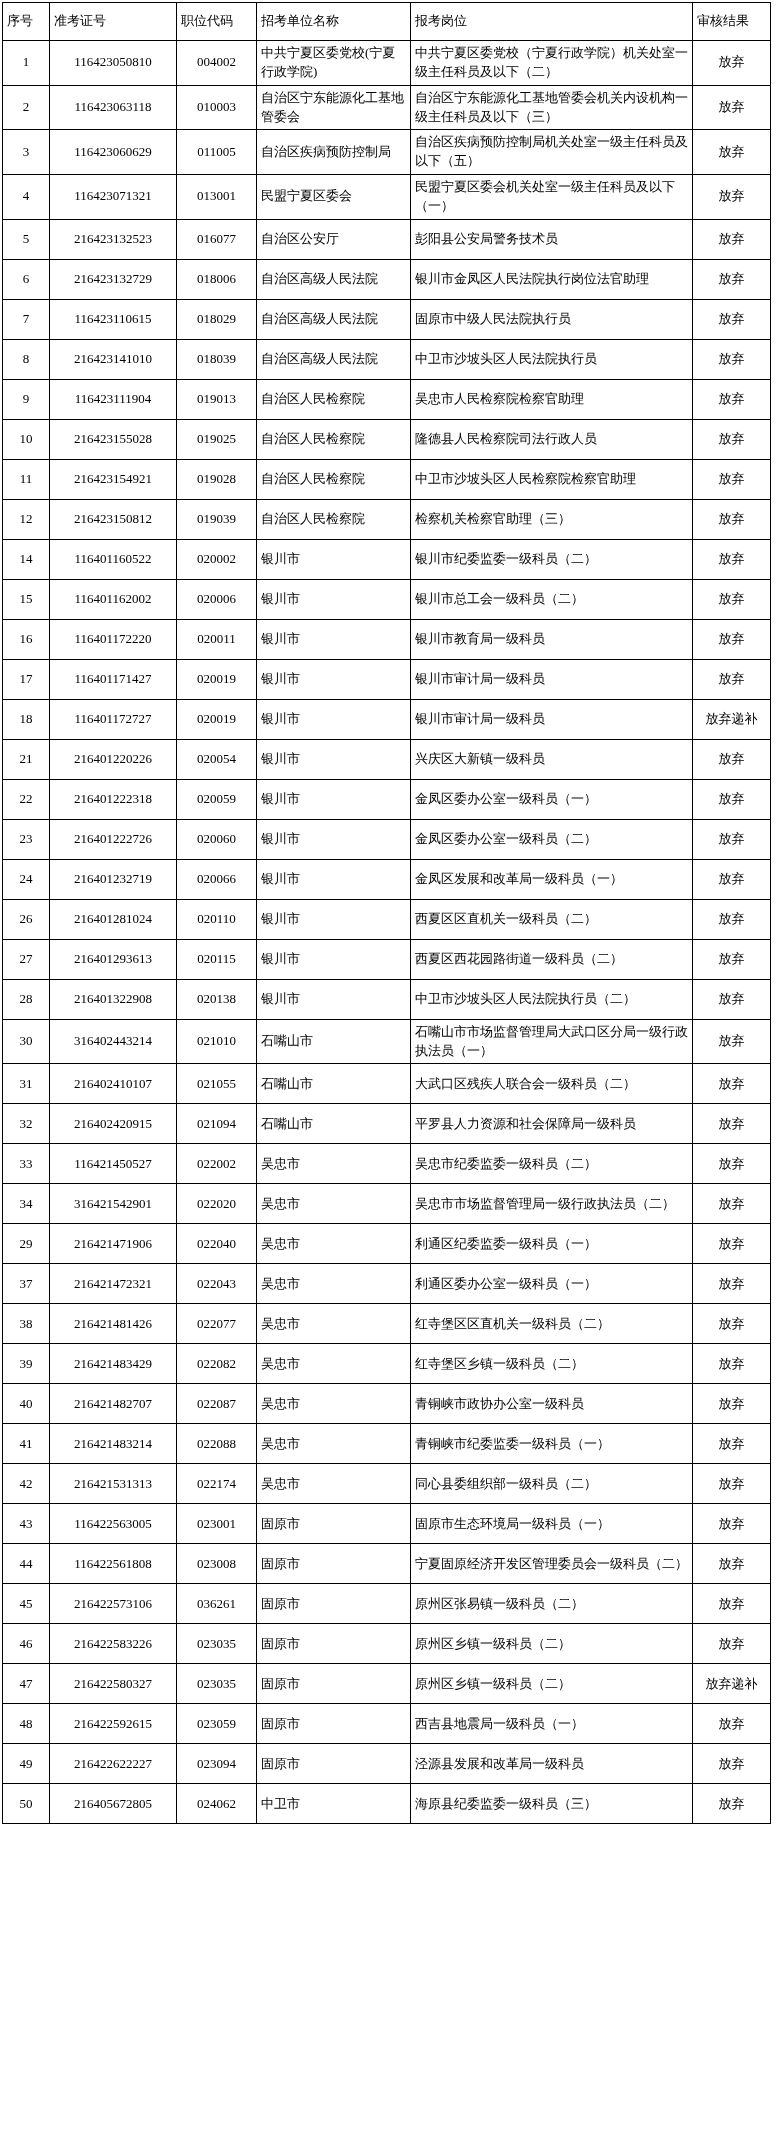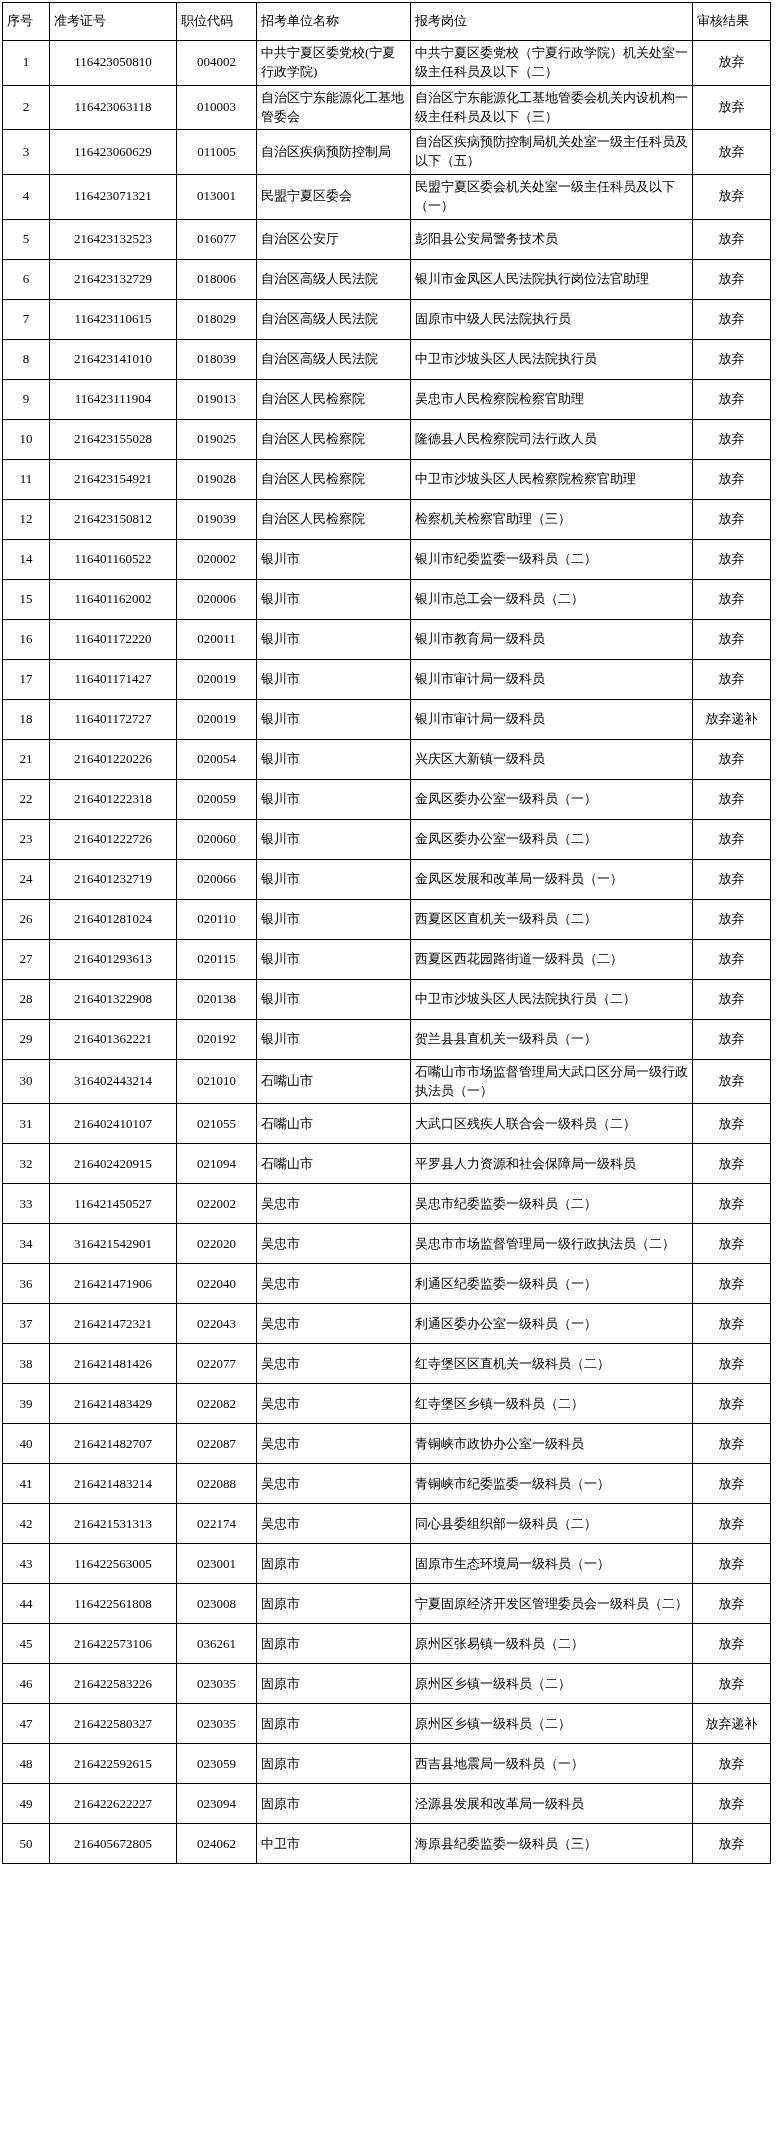--- a/index.html
+++ b/index.html
@@ -255,28 +255,20 @@
         </tr>
         <tr>
           <td class="c0">28</td>
           <td class="c1">216401322908</td>
           <td class="c2">020138</td>
           <td class="c3">银川市</td>
           <td class="c4">中卫市沙坡头区人民法院执行员（二）</td>
           <td class="c5">放弃</td>
         </tr>
         <tr>
-          <td class="c0">29</td>
-          <td class="c1">216401362221</td>
-          <td class="c2">020192</td>
-          <td class="c3">银川市</td>
-          <td class="c4">贺兰县县直机关一级科员（一）</td>
-          <td class="c5">放弃</td>
-        </tr>
-        <tr>
           <td class="c0">30</td>
           <td class="c1">316402443214</td>
           <td class="c2">021010</td>
           <td class="c3">石嘴山市</td>
           <td class="c4">石嘴山市市场监督管理局大武口区分局一级行政执法员（一）</td>
           <td class="c5">放弃</td>
         </tr>
         <tr>
           <td class="c0">31</td>
           <td class="c1">216402410107</td>
@@ -303,21 +295,21 @@
         </tr>
         <tr>
           <td class="c0">34</td>
           <td class="c1">316421542901</td>
           <td class="c2">022020</td>
           <td class="c3">吴忠市</td>
           <td class="c4">吴忠市市场监督管理局一级行政执法员（二）</td>
           <td class="c5">放弃</td>
         </tr>
         <tr>
-          <td class="c0">36</td>
+          <td class="c0">29</td>
           <td class="c1">216421471906</td>
           <td class="c2">022040</td>
           <td class="c3">吴忠市</td>
           <td class="c4">利通区纪委监委一级科员（一）</td>
           <td class="c5">放弃</td>
         </tr>
         <tr>
           <td class="c0">37</td>
           <td class="c1">216421472321</td>
           <td class="c2">022043</td>

